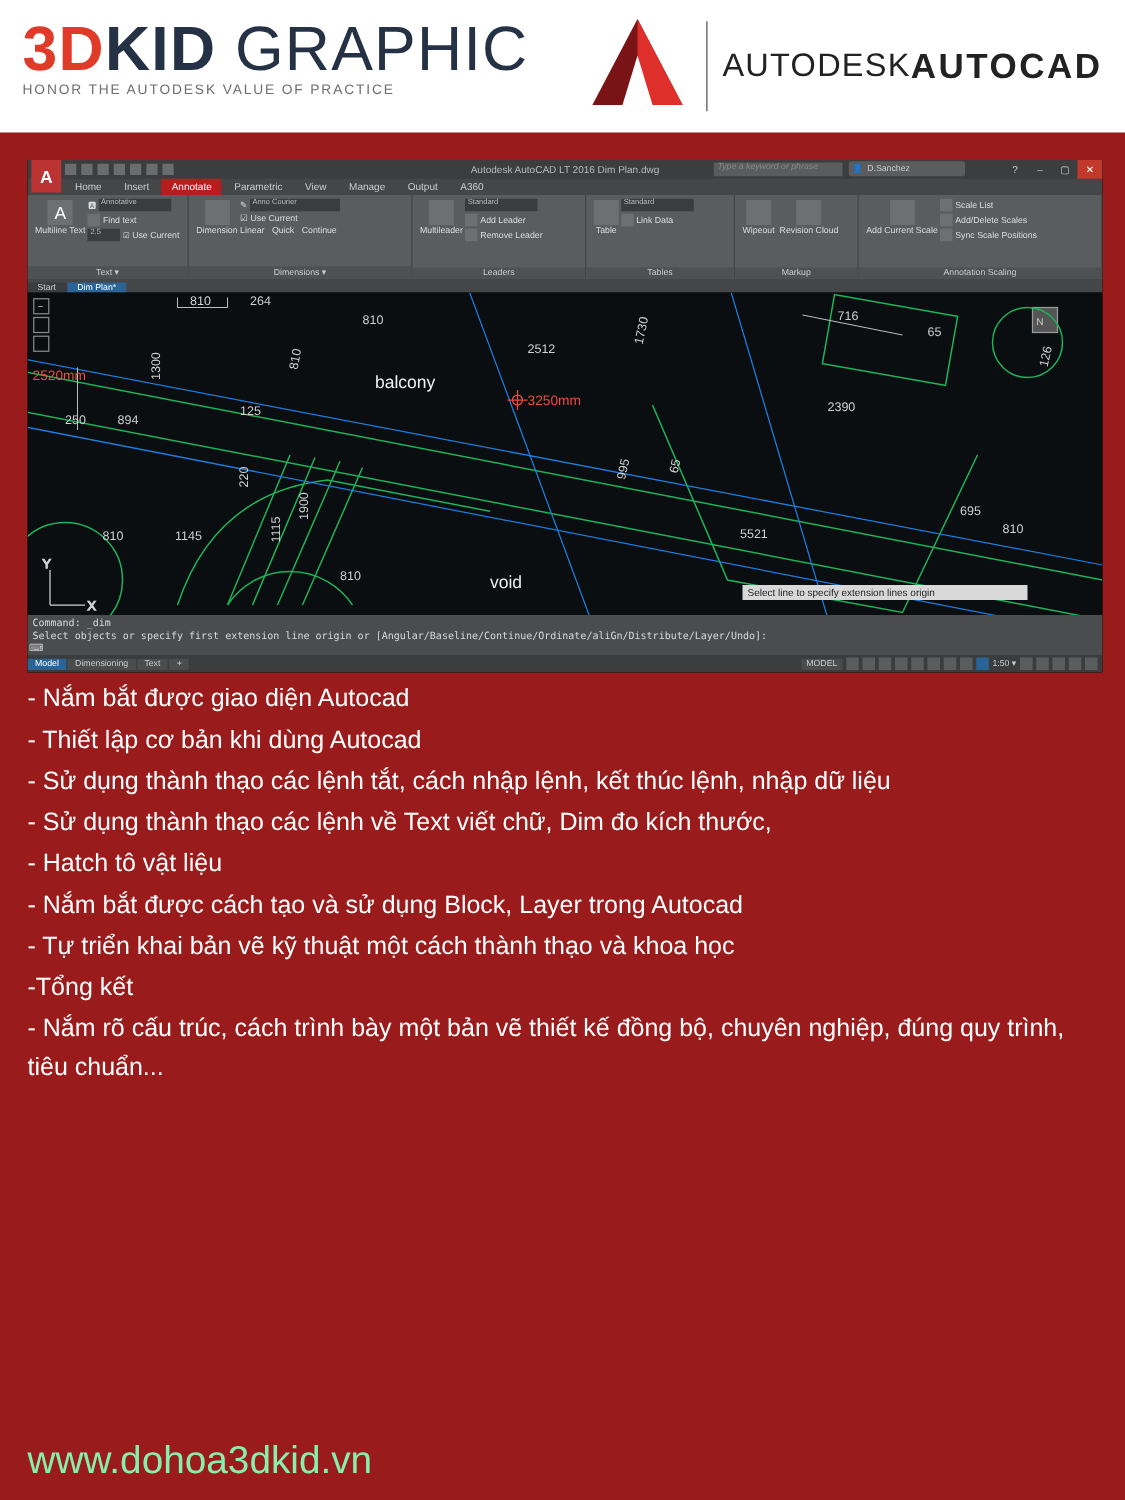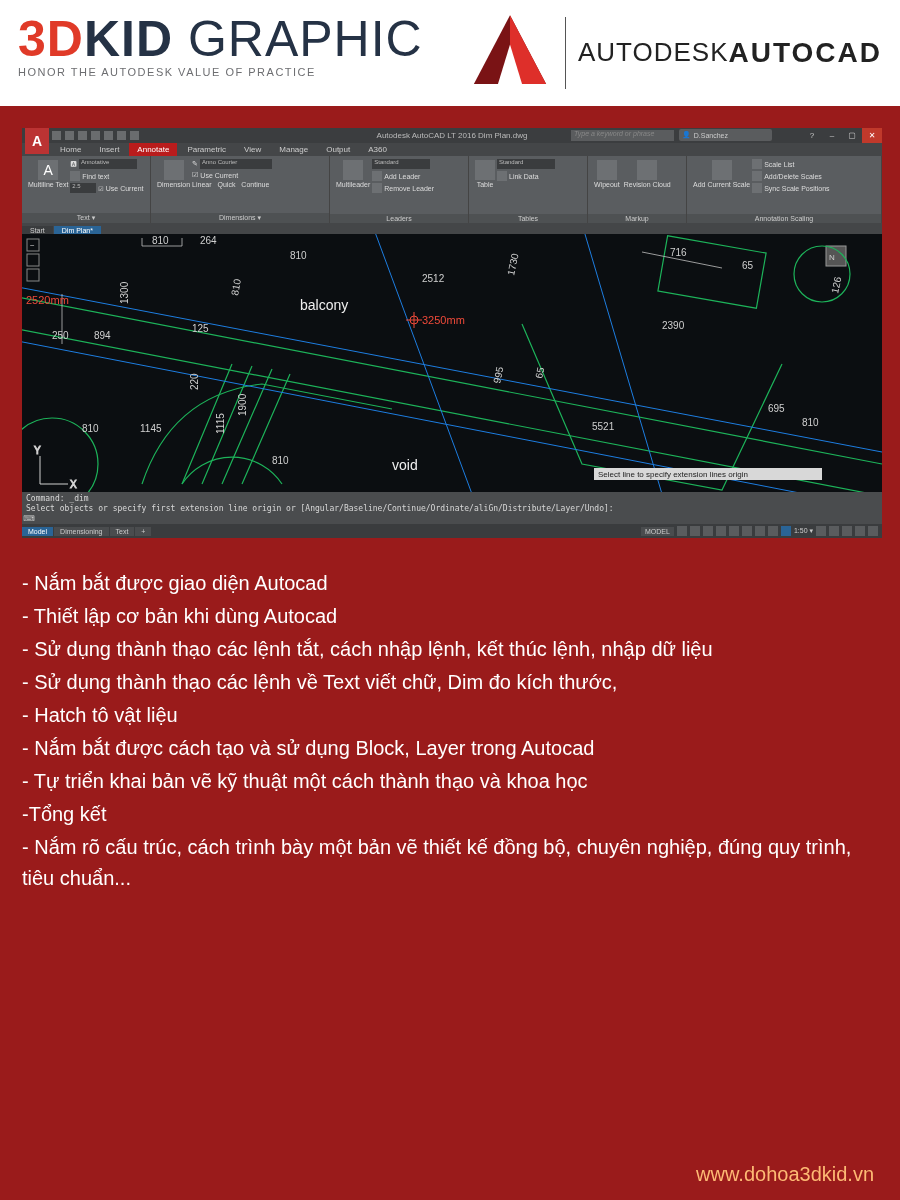--- a/index.html
+++ b/index.html
@@ -54,23 +54,23 @@
   .nav-left{position:absolute;top:4px;left:4px;width:14px;height:46px}
   .cmd-area{position:absolute;left:0;right:0;bottom:14px;height:32px;background:#4a4c4e;font-family:Consolas,monospace;font-size:8px;color:#d8d8d8;padding:2px 4px;box-sizing:border-box;line-height:1.3}
   .cmd-input{position:absolute;left:14px;right:0;bottom:14px;height:12px;background:#f0f0f0;color:#222;font-family:Consolas,monospace;font-size:8px;display:flex;align-items:center;padding-left:3px}
   .cmd-icon{position:absolute;left:0;bottom:14px;width:14px;height:12px;background:#4a4c4e;color:#ccc;display:flex;align-items:center;justify-content:center;font-size:8px}
   .status-bar{position:absolute;left:0;right:0;bottom:0;height:14px;background:#3a3c3e;display:flex;align-items:center;font-size:7px;color:#ccc}
   .stab-l{display:flex;gap:1px}
   .stab{background:#4a4c4e;padding:1px 6px}
   .stab.active{background:#2a6496;color:#fff}
   .status-right{margin-left:auto;display:flex;align-items:center;gap:3px;padding-right:4px}
   .sico{width:10px;height:10px;background:#5a5c5e}
-  .bullets{margin-top:30px;color:#fff;font-size:20px;line-height:1.55}
+  .bullets{margin-top:6px;color:#fff;font-size:20px;line-height:1.55}
   .bullets div{margin-bottom:2px}
-  .footer-link{color:#fdba74;font-size:20px;text-align:right;margin-top:auto;padding:4px 8px 4px 0}
+  .footer-link{color:#86efac;font-size:31px;text-align:left;margin-top:auto;padding:4px 8px 4px 0}
 </style>
 </head>
 <body>
 
 <div class="page">
 
   <div class="header">
     <div class="logo-3dkid">
       <div class="logo-line1">
         <span class="red">3D</span><span class="dark">KID</span><span class="light"> GRAPHIC</span>

